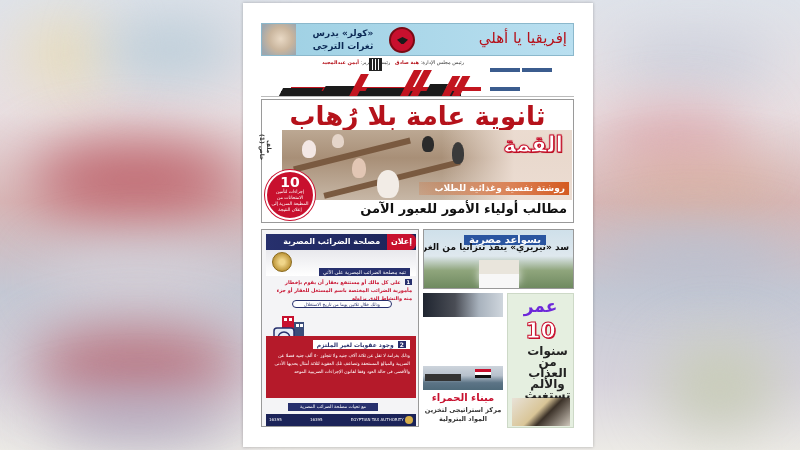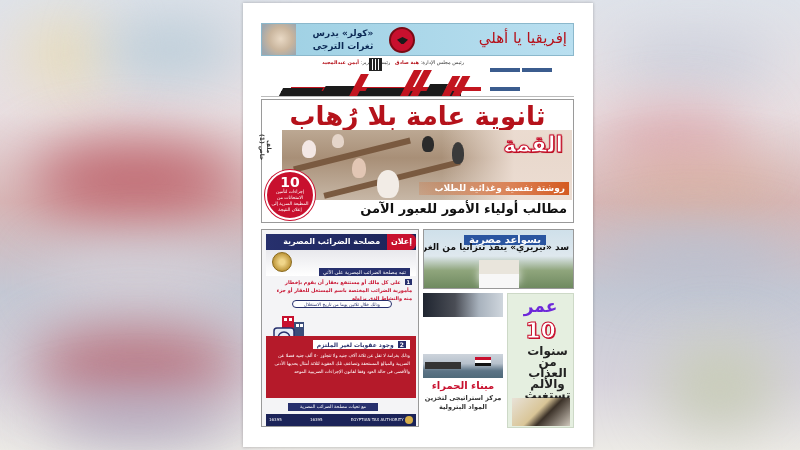--- a/index.html
+++ b/index.html
@@ -208,21 +208,21 @@
   .iran .photo {
     position: absolute; left: 0; top: 0; width: 80px; height: 24px;
     background: linear-gradient(90deg, #1f2530 0%, #4a4d55 40%, #a8b2bd 70%, #cfd6dd 100%);
   }
   .iran .hl {
     position: absolute; right: 0; top: 27px; width: 80px; font-size: 7.2px; font-weight: bold; color: #111;
     text-align: right; line-height: 10px;
   }
 
   .port {
-    position: absolute; left: 162px; top: 331px; width: 80px; height: 62px;
+    position: absolute; left: 162px; top: 343px; width: 80px; height: 62px;
   }
   .port .photo {
     position: absolute; left: 0; top: 0; width: 80px; height: 24px;
     background: linear-gradient(180deg, #cdd4dc 0%, #b7c1cc 40%, #5c7486 70%, #4f6a7a 100%);
   }
   .port .ship { position: absolute; left: 2px; top: 8px; width: 36px; height: 7px; background: #333; }
   .port .flag { position: absolute; right: 12px; top: 3px; width: 16px; height: 9px;
     background: linear-gradient(180deg, #c8102e 33%, #fff 33% 66%, #111 66%); }
   .port .hl {
     position: absolute; right: 0; top: 26px; width: 80px; font-size: 10px; font-weight: bold; color: #c8102e; text-align: center;

